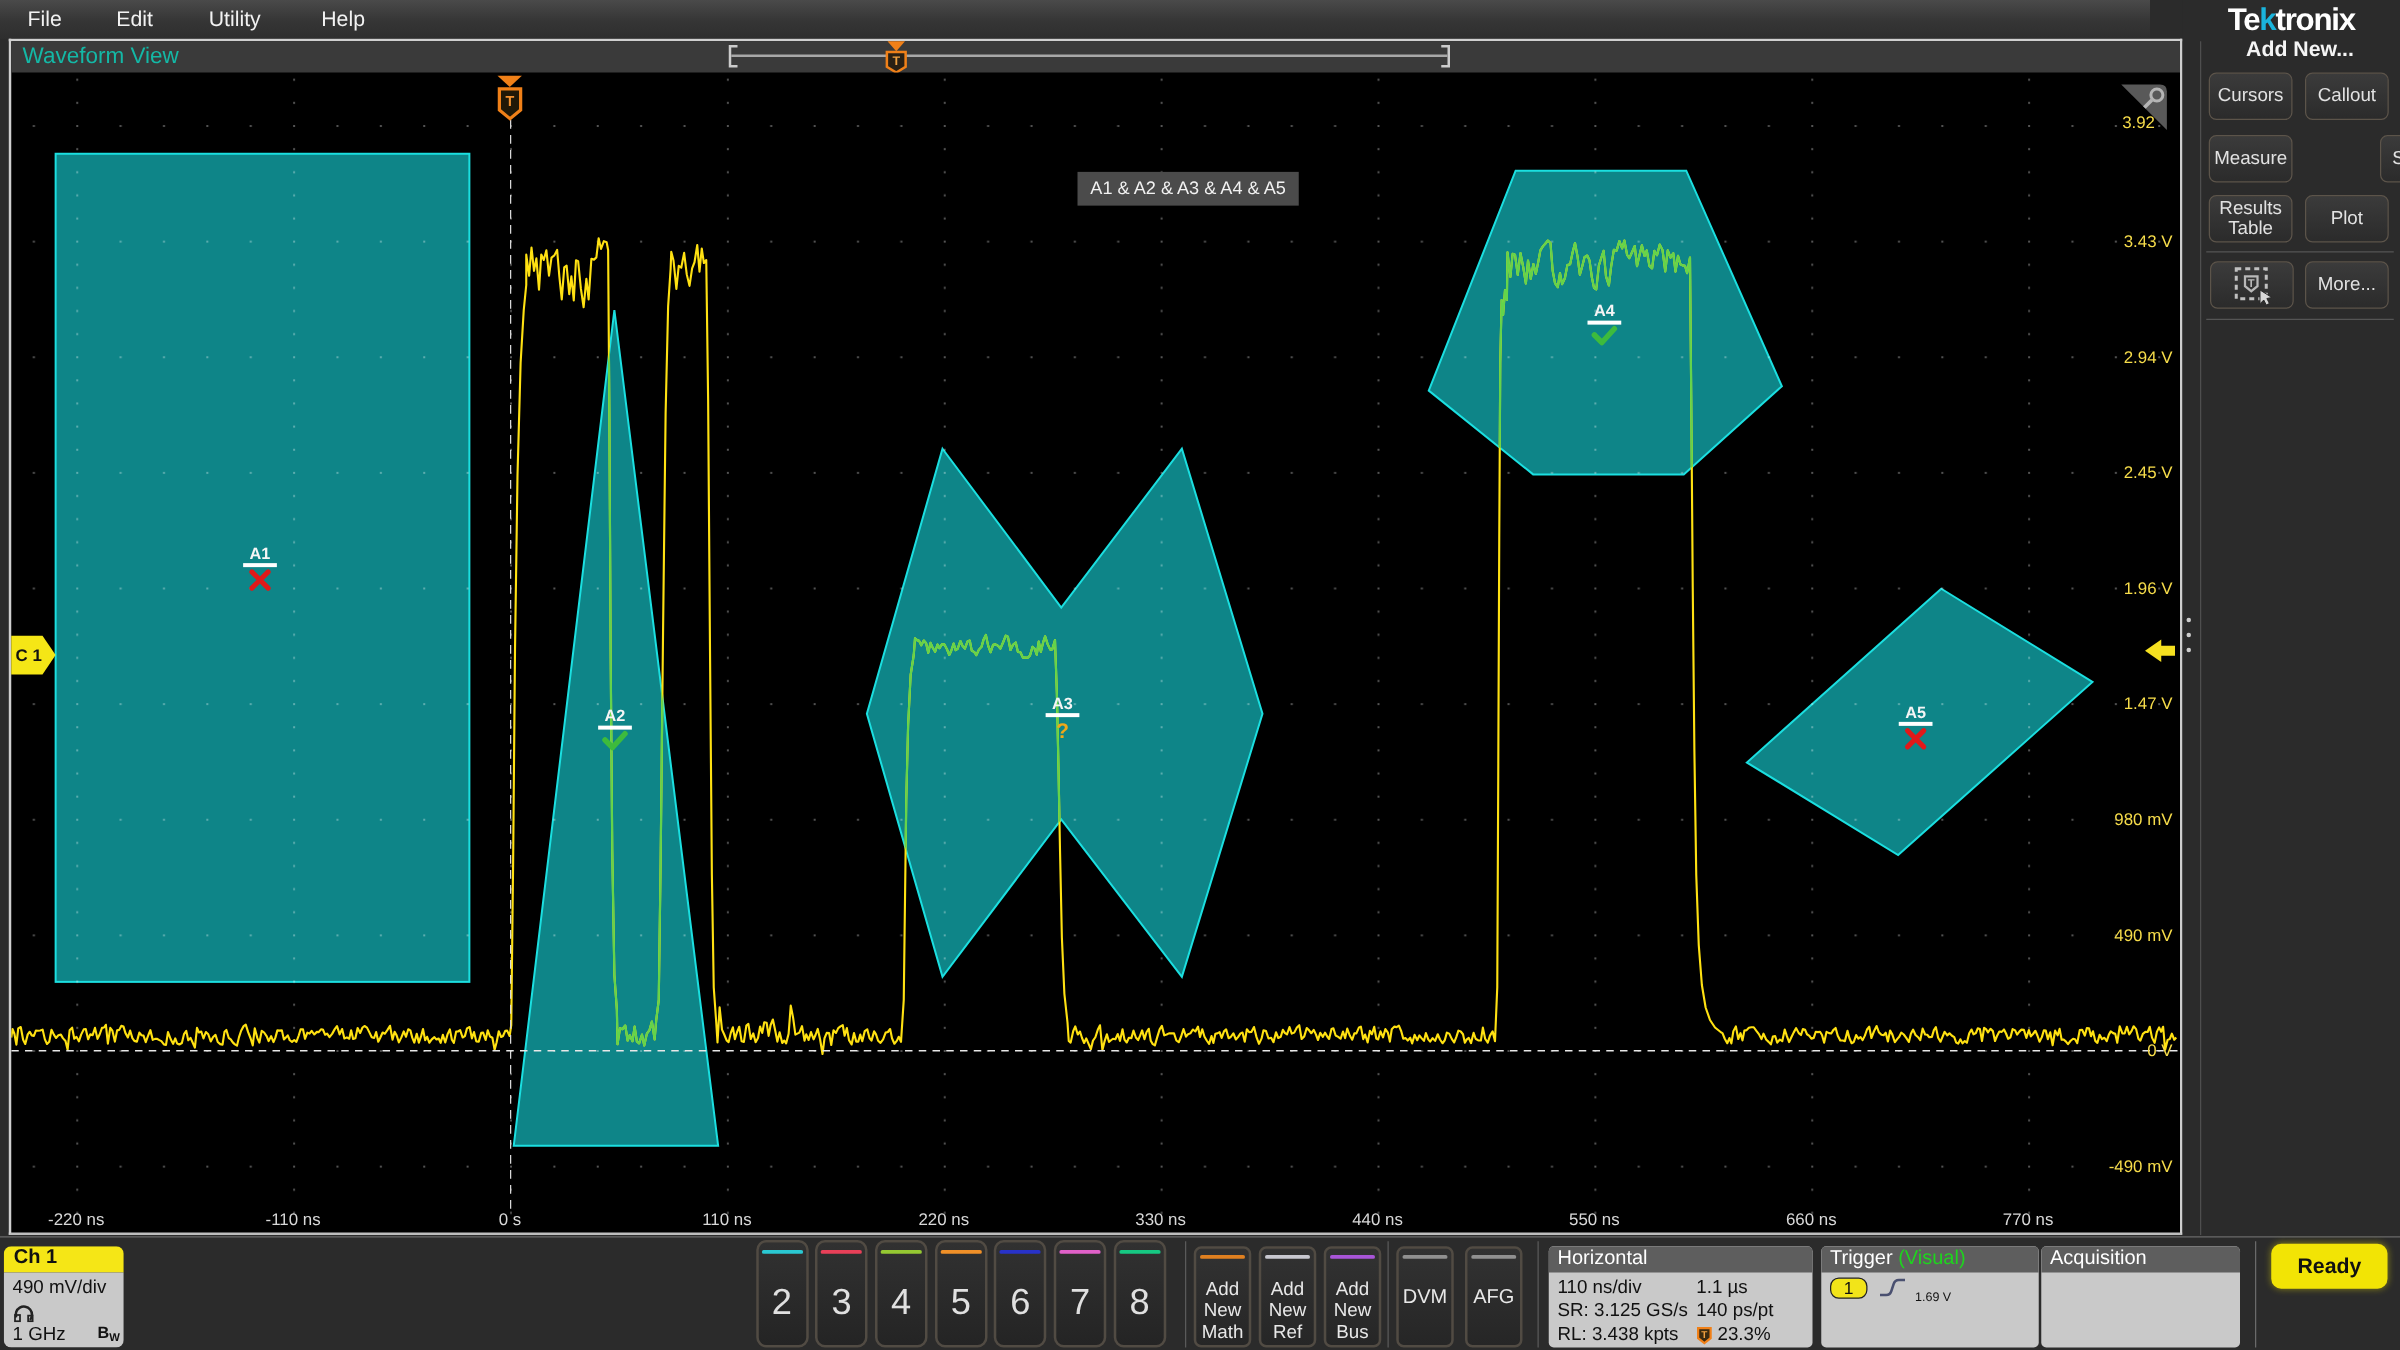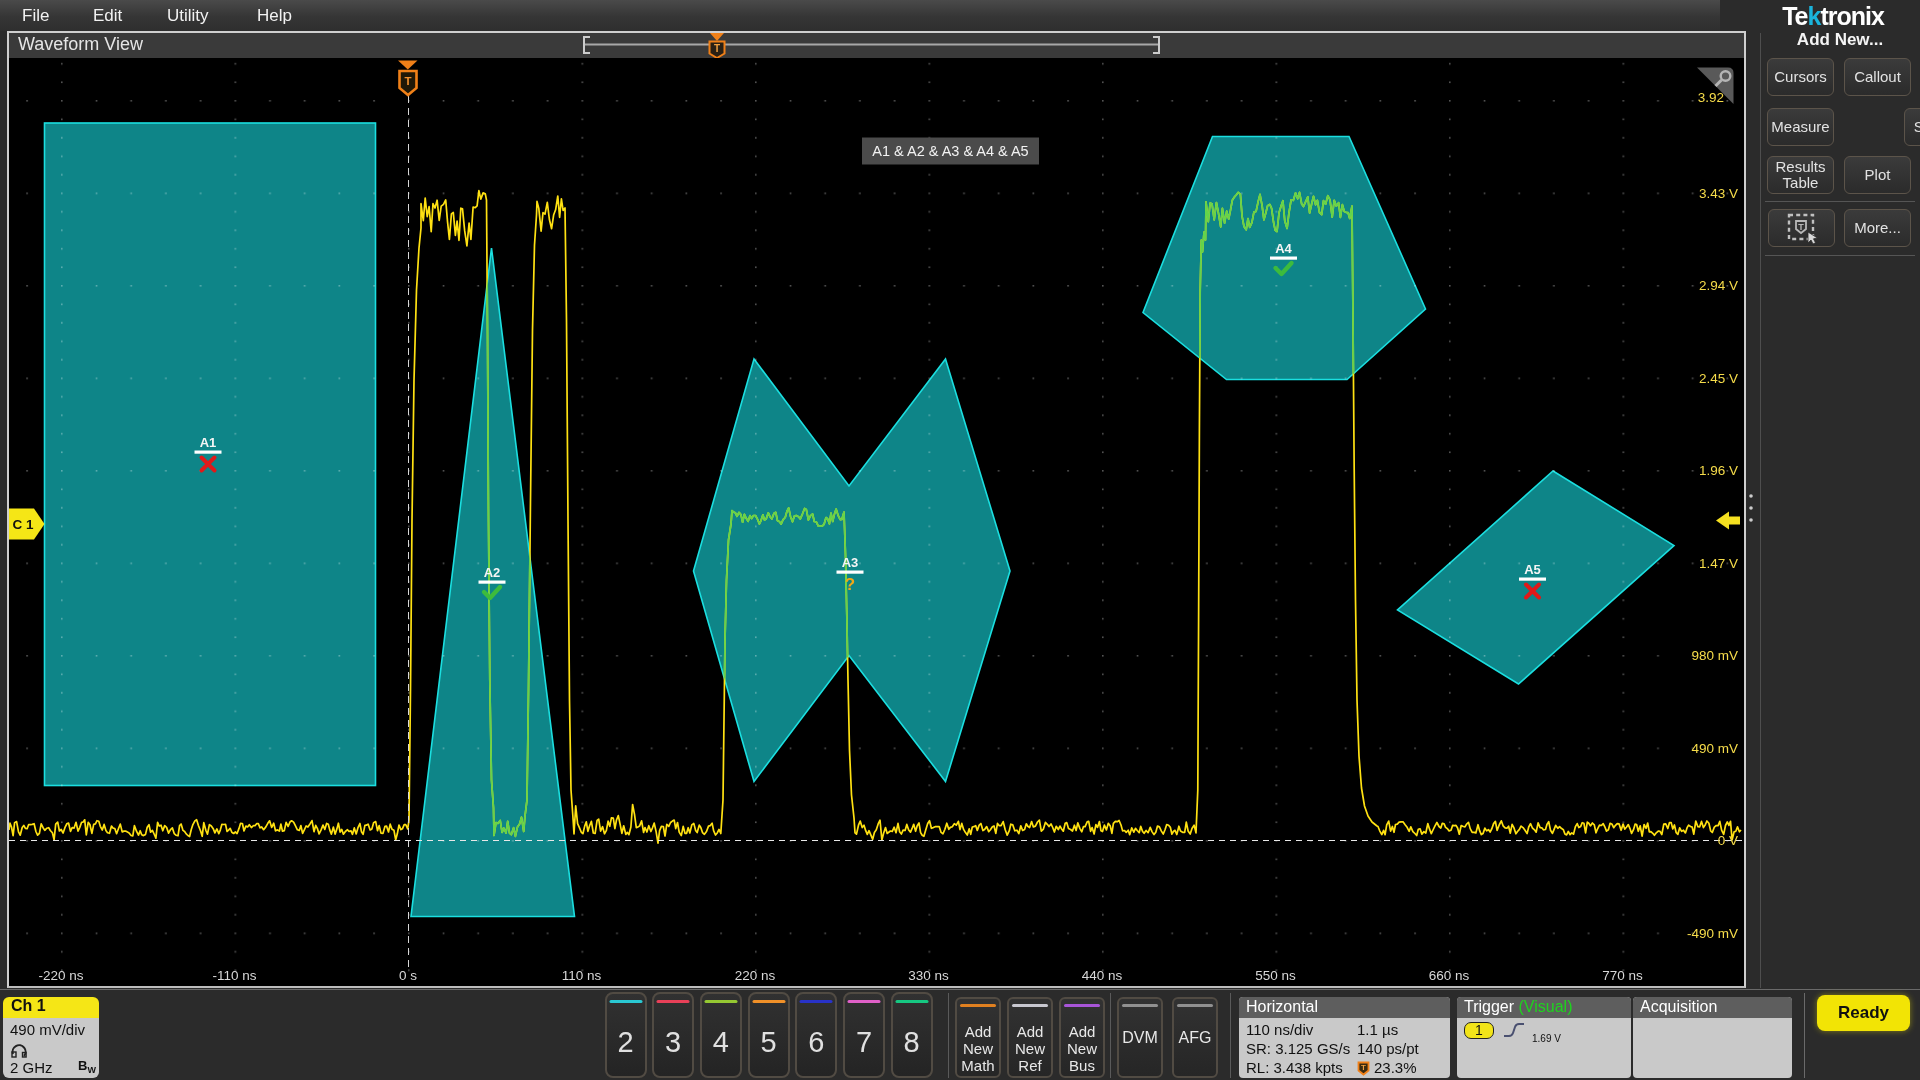--- a/index.html
+++ b/index.html
@@ -3,21 +3,21 @@
 * { margin:0; padding:0; box-sizing:border-box; }
 html,body { width:1920px; height:1080px; background:#2b2b2b; overflow:hidden;
   font-family:"Liberation Sans", sans-serif; }
 .abs { position:absolute; }
 #menubar { position:absolute; left:0; top:0; width:1720px; height:31px;
   background:linear-gradient(#4a4a4a,#353535 55%,#2e2e2e); color:#f2f2f2; font-size:17px; }
 #menubar span { position:absolute; top:6px; }
 #wfpanel { position:absolute; left:7px; top:31px; width:1739px; height:957px;
   background:#000; border:2px solid #cfcfcf; border-bottom-color:#bdbdbd; }
 #wftitle { position:absolute; left:9px; top:33px; width:1735px; height:25px;
-  background:#3a3a3a; color:#e5e5e5; font-size:17px; }
+  background:#3a3a3a; color:#14b8a6; font-size:17px; }
 #botbar { position:absolute; left:0; top:989px; width:1920px; height:91px; background:#2b2b2b;
   border-top:1px solid #6a6a6a; }
 .rbtn { position:absolute; width:67px; height:38px; border-radius:6px;
   background:linear-gradient(#3b3b3b,#2b2b2b); border:1px solid #5c544a;
   color:#e2e2e2; font-size:15px; display:flex; align-items:center; justify-content:center;
   text-align:center; line-height:16px; }
 .chbtn { position:absolute; top:992px; width:42px; height:86px; border-radius:8px;
   background:linear-gradient(#313131,#242424); border:2px solid #514b43; }
 .chbtn .stripe { position:absolute; left:50%; transform:translateX(-50%); top:6px; width:33px; height:3px; border-radius:2px; }
 .chbtn .num { position:absolute; width:100%; text-align:center; top:32px; font-size:29px; color:#e0e0e0; }
@@ -165,21 +165,21 @@
 <div id="botbar"></div>
 <div class="abs" style="left:3px;top:997px;width:96px;height:81px;border-radius:6px;overflow:hidden">
   <div style="height:21px;background:#f5e616;color:#111;font-size:16px;font-weight:bold;padding:0 0 0 8px">Ch 1</div>
   <div style="height:60px;background:#c9c9c9;color:#111;font-size:15px;position:relative">
     <span style="position:absolute;left:7px;top:3px">490 mV/div</span>
     <svg style="position:absolute;left:7px;top:22px" width="20" height="18" viewBox="0 0 20 18">
       <path d="M3,14 a6.5,6.5 0 1 1 11,2" fill="none" stroke="#222" stroke-width="2"></path>
       <rect x="2" y="12" width="4" height="5" fill="none" stroke="#222" stroke-width="1.4"></rect>
       <rect x="12.5" y="12.5" width="3.6" height="4.5" fill="none" stroke="#222" stroke-width="1.4"></rect>
     </svg>
-    <span style="position:absolute;left:7px;top:41px">2 GHz</span>
+    <span style="position:absolute;left:7px;top:41px">1 GHz</span>
     <span style="position:absolute;left:75px;top:40px;font-weight:bold;font-size:13px">B<span style="font-size:9px;vertical-align:-3px">W</span></span>
   </div>
 </div>
 <div class="chbtn" style="left:604.5px">
     <div class="stripe" style="background:#2ac8d2"></div>
     <div class="num">2</div>
   </div>
 <div class="chbtn" style="left:652.2px">
     <div class="stripe" style="background:#e84058"></div>
     <div class="num">3</div>

